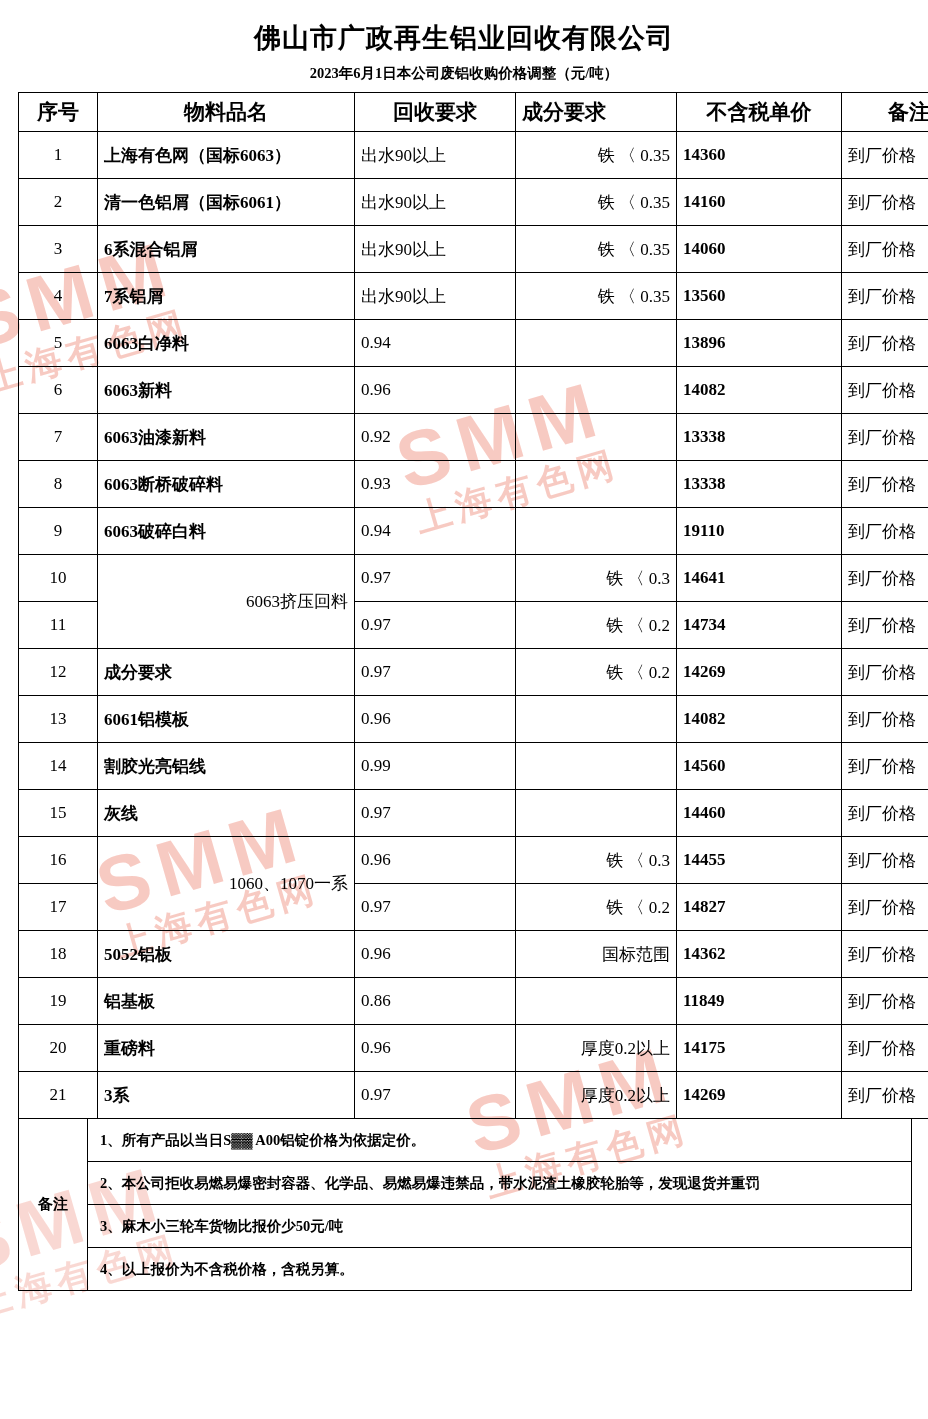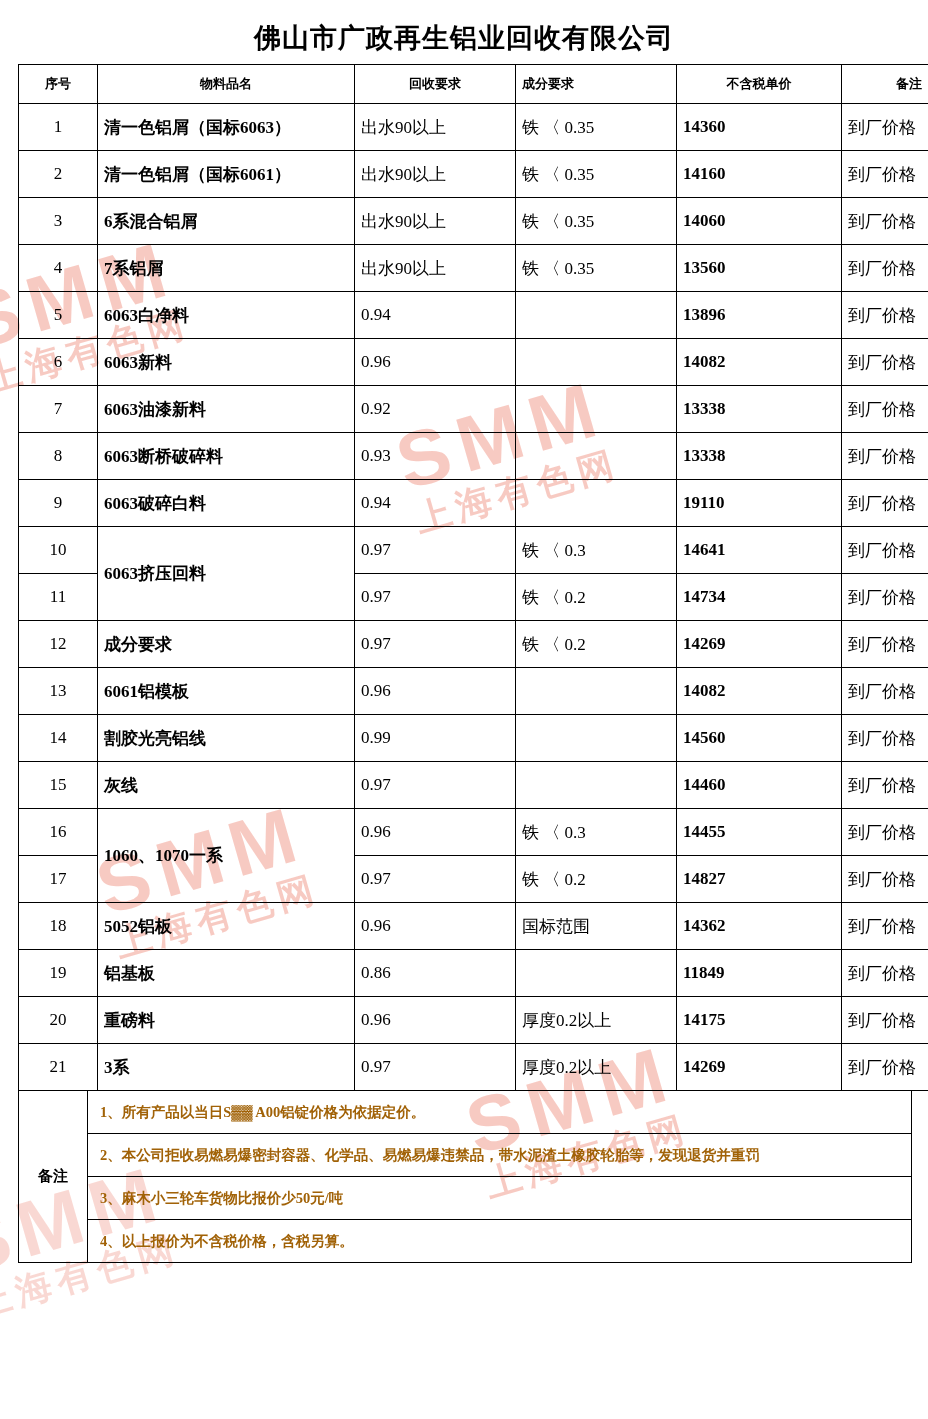--- a/index.html
+++ b/index.html
@@ -89,34 +89,34 @@
     border: 1px solid #000;
     padding: 0 6px;
     font-size: 17px;
     vertical-align: middle;
     background: transparent;
   }
   table.price thead th {
     height: 38px;
     font-weight: bold;
     text-align: center;
-    font-size: 13px;
+    font-size: 21px;
   }
   .c-idx   { width: 66px;  text-align: center; }
   .c-name  { width: 244px; text-align: left; padding-left: 14px; font-weight: bold; margin-top: 21px; }
   .c-req   { width: 148px; text-align: left; padding-left: 10px; }
-  .c-comp  { width: 148px; text-align: left; padding-left: 14px; }
+  .c-comp  { width: 148px; text-align: right; padding-left: 14px; }
   .c-price { width: 152px; text-align: left; padding-left: 14px; font-weight: bold; margin-left: 28px; }
   .c-note  { width: 122px; text-align: left; padding-left: 10px; }
   table.price tbody td { height: 46px; }
 
   .name-merged {
-    text-align: left;
+    text-align: right;
     padding-left: 14px;
-    font-weight: bold;
+    font-weight: normal;
   }
 
   
   table.notes {
     border-collapse: collapse;
     width: 894px;
     table-layout: fixed;
     position: relative;
     z-index: 10;
     margin-top: -1px;
@@ -132,21 +132,21 @@
     font-weight: bold;
     font-size: 17px;
   }
   .notes-cell {
     padding: 0;
   }
   .notes-cell .row {
     height: 42px;
     line-height: 42px;
     padding-left: 12px;
-    color: #a16207;
+    color: #000000;
     font-weight: bold;
     font-size: 14.5px;
     border-bottom: 1px solid #000;
     white-space: nowrap;
     overflow: hidden;
   }
   .notes-cell .row:last-child { border-bottom: none; }
 
   table.contact {
     border-collapse: collapse;
@@ -195,36 +195,37 @@
       <div class="smm">SMM</div>
       <div class="cn">上海有色网</div>
     </div>
     <div class="wm wm5">
       <div class="smm">SMM</div>
       <div class="cn">上海有色网</div>
     </div>
   </div>
 
   <div class="title">佛山市广政再生铝业回收有限公司</div>
+  <div class="subtitle">2023年6月1日本公司废铝收购价格调整（元/吨）</div>
 
   <table class="price">
     <thead>
       <tr>
         <th class="c-idx">序号</th>
         <th class="c-name" style="text-align:center;">物料品名</th>
         <th class="c-req" style="text-align:center;">回收要求</th>
         <th class="c-comp" style="text-align:left;">成分要求</th>
         <th class="c-price" style="text-align:center;">不含税单价</th>
         <th class="c-note" style="text-align:center;">备注</th>
       </tr>
     </thead>
     <tbody id="price-body">
         <tr>
           <td class="c-idx">1</td>
-          <td class="c-name">清一色铝屑（国标6063）</td>
+          <td class="c-name">上海有色网（国标6063）</td>
           <td class="c-req">出水90以上</td>
           <td class="c-comp">铁 〈 0.35</td>
           <td class="c-price">14360</td>
           <td class="c-note">到厂价格</td>
         </tr>
         <tr>
           <td class="c-idx">2</td>
           <td class="c-name">清一色铝屑（国标6061）</td>
           <td class="c-req">出水90以上</td>
           <td class="c-comp">铁 〈 0.35</td>

